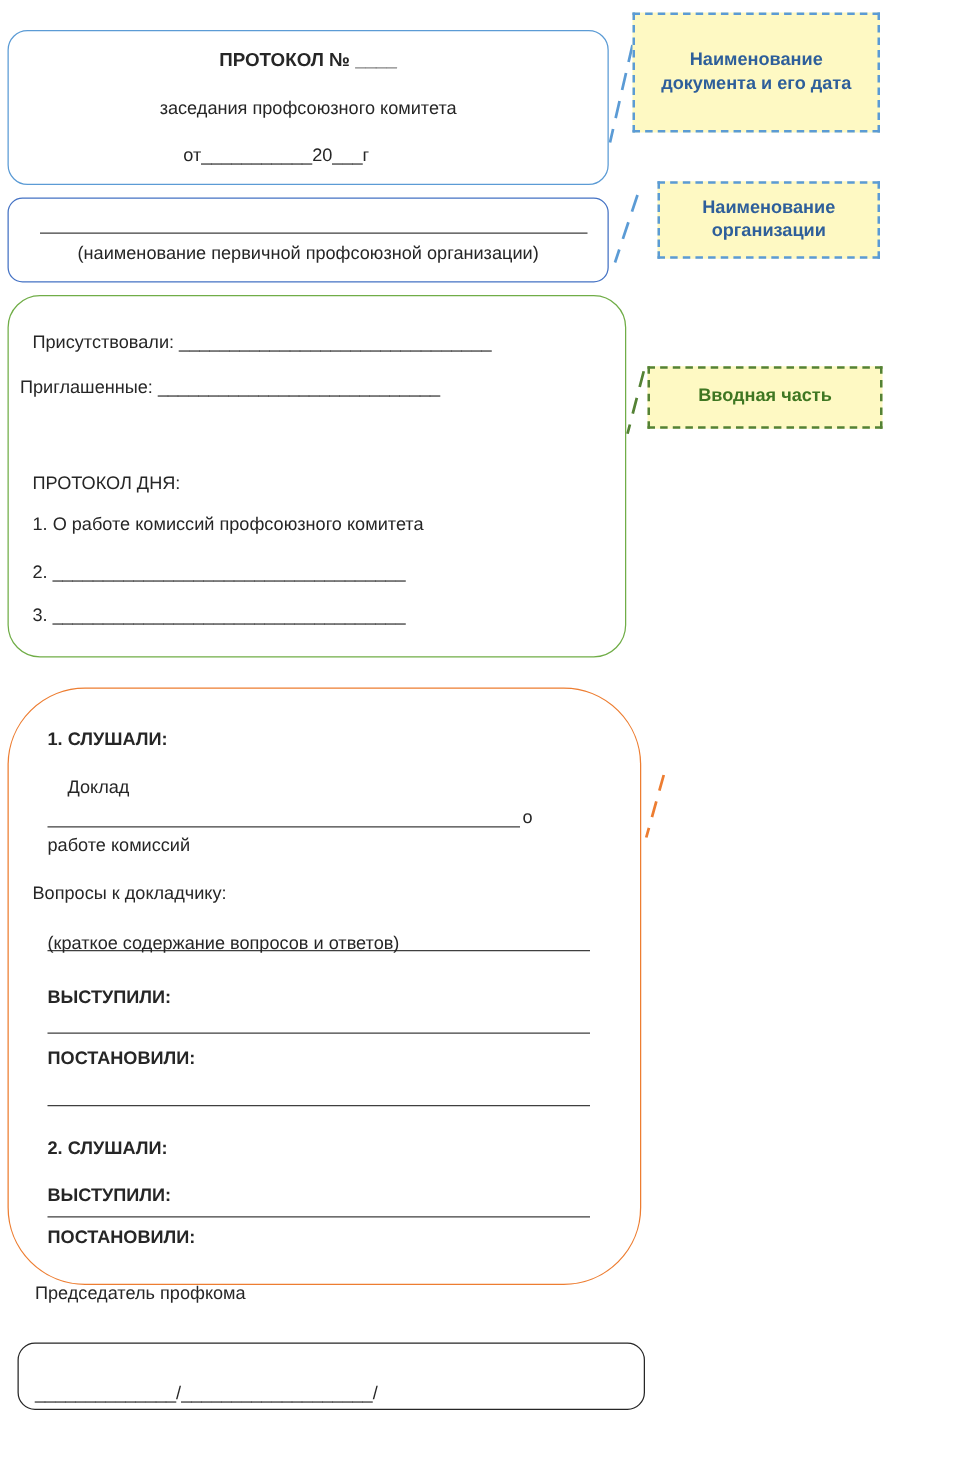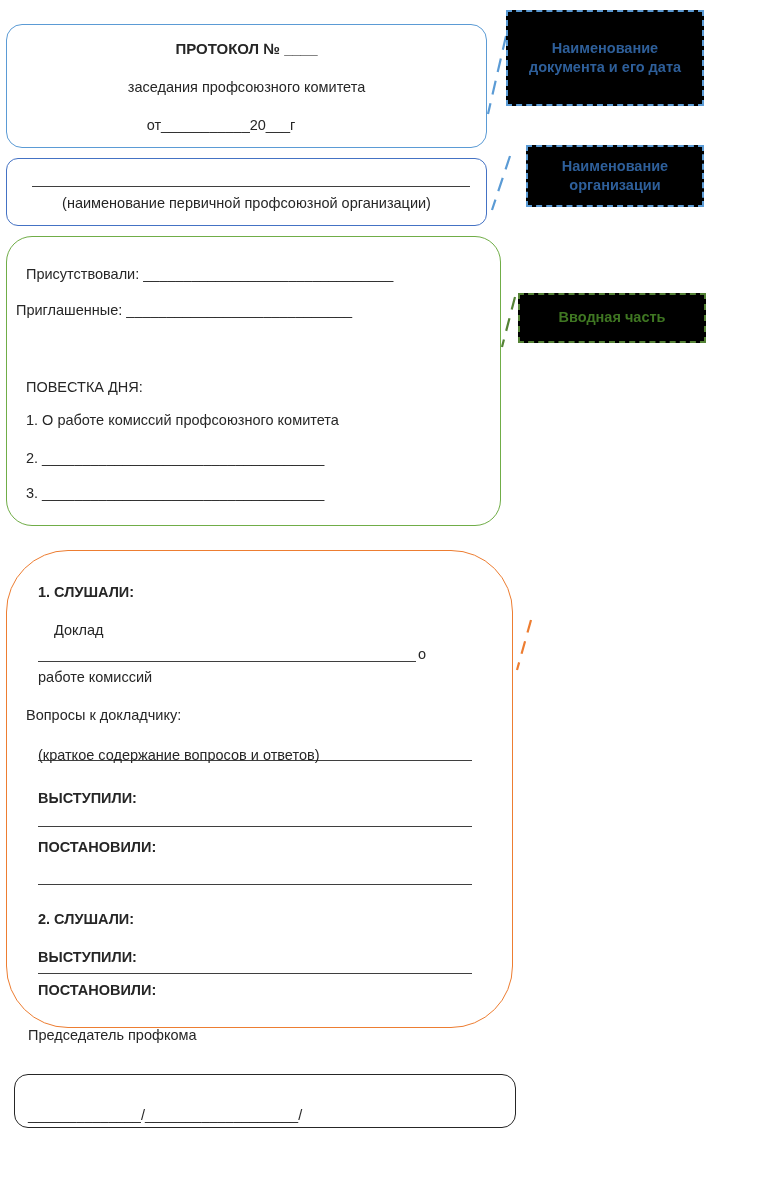--- a/index.html
+++ b/index.html
@@ -76,21 +76,21 @@
   
   .callout {
     position: absolute;
     box-sizing: border-box;
     display: flex;
     align-items: center;
     justify-content: center;
     text-align: center;
     font-weight: bold;
     line-height: 1.32;
-    background: #000000;
+    background: #fef9c3;
   }
 
   #callout-doc-name {
     left: 506px;
     top: 10px;
     width: 198px;
     height: 96px;
     border: 2px dashed #5b9bd5;
     color: #2e5f9a;
     font-size: 14.5px;
@@ -250,21 +250,21 @@
   <div class="txt" id="t-protocol">ПРОТОКОЛ № ____</div>
   <div class="txt" id="t-date">от___________20___г</div>
 
   <div class="doc-box" id="box-org"></div>
   <div id="t-org-rule"></div>
   <div class="txt" id="t-org-caption">(наименование первичной профсоюзной организации)</div>
 
   <div class="doc-box" id="box-intro"></div>
   <div class="txt" id="t-present">Присутствовали: _______________________________</div>
   <div class="txt" id="t-invited">Приглашенные: ____________________________</div>
-  <div class="txt" id="t-agenda">ПОВЕСТКА ДНЯ:</div>
+  <div class="txt" id="t-agenda">ПРОТОКОЛ ДНЯ:</div>
   <div class="txt" id="t-item1">1. О работе комиссий профсоюзного комитета</div>
   <div class="txt" id="t-item2">2. ___________________________________</div>
   <div class="txt" id="t-item3">3. ___________________________________</div>
 
   <div class="doc-box" id="box-main"></div>
   <div class="txt" id="m-heard1">1. СЛУШАЛИ:</div>
   <div class="txt" id="m-report">Доклад</div>
   <div id="m-rule-1"></div>
   <div class="txt" id="m-o">о</div>
   <div class="txt" id="m-work">работе комиссий</div>

